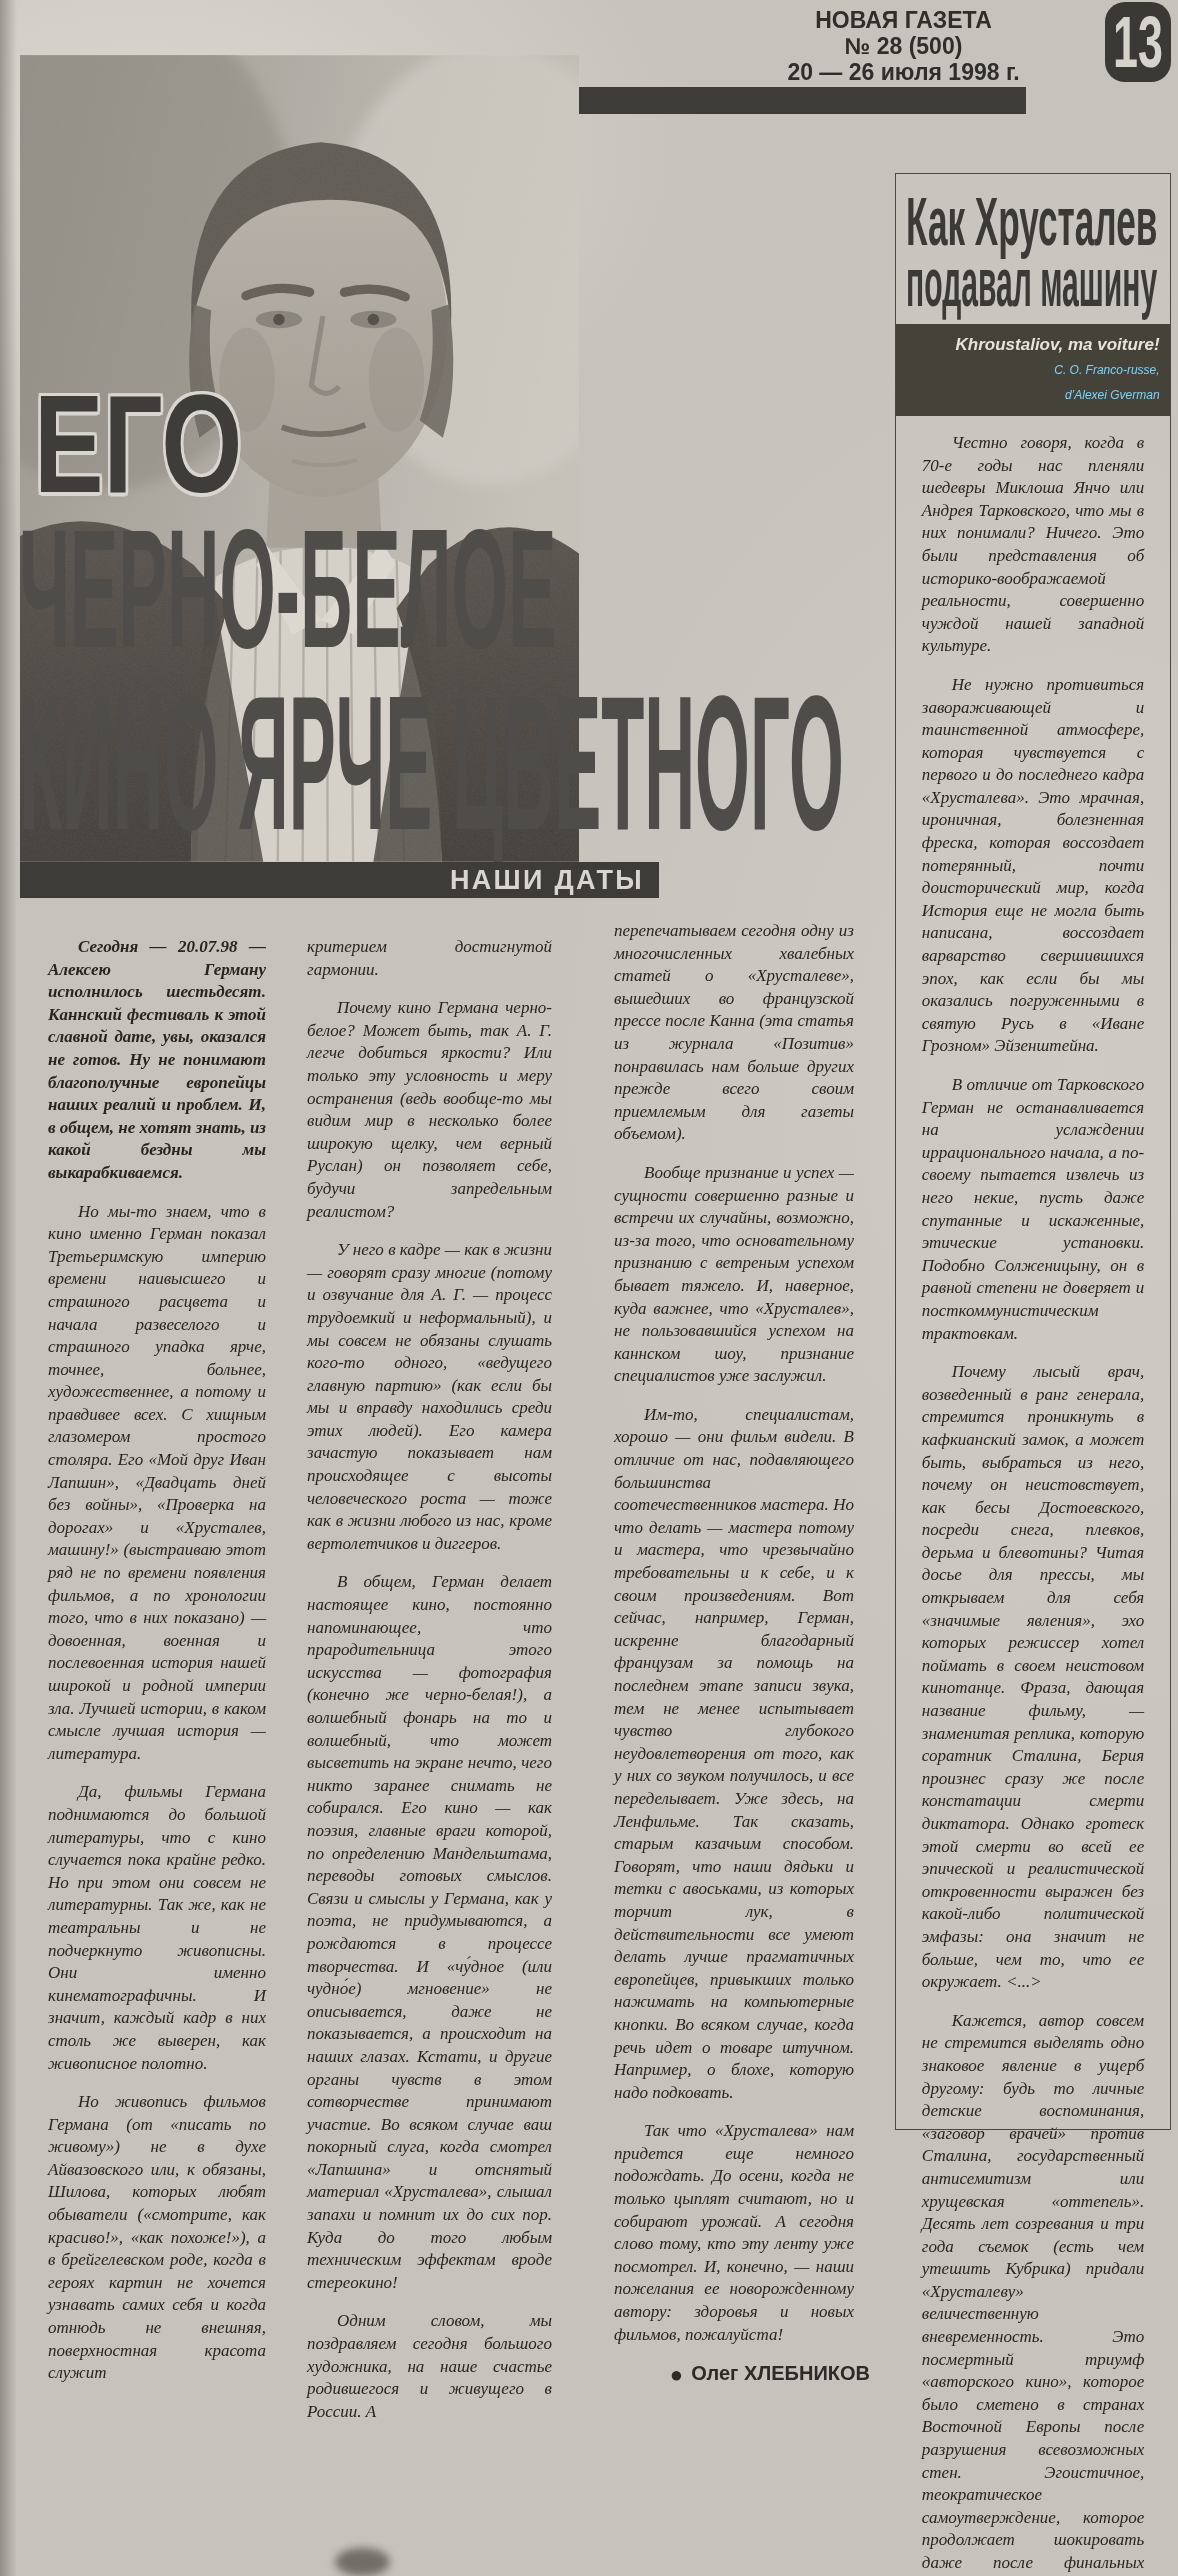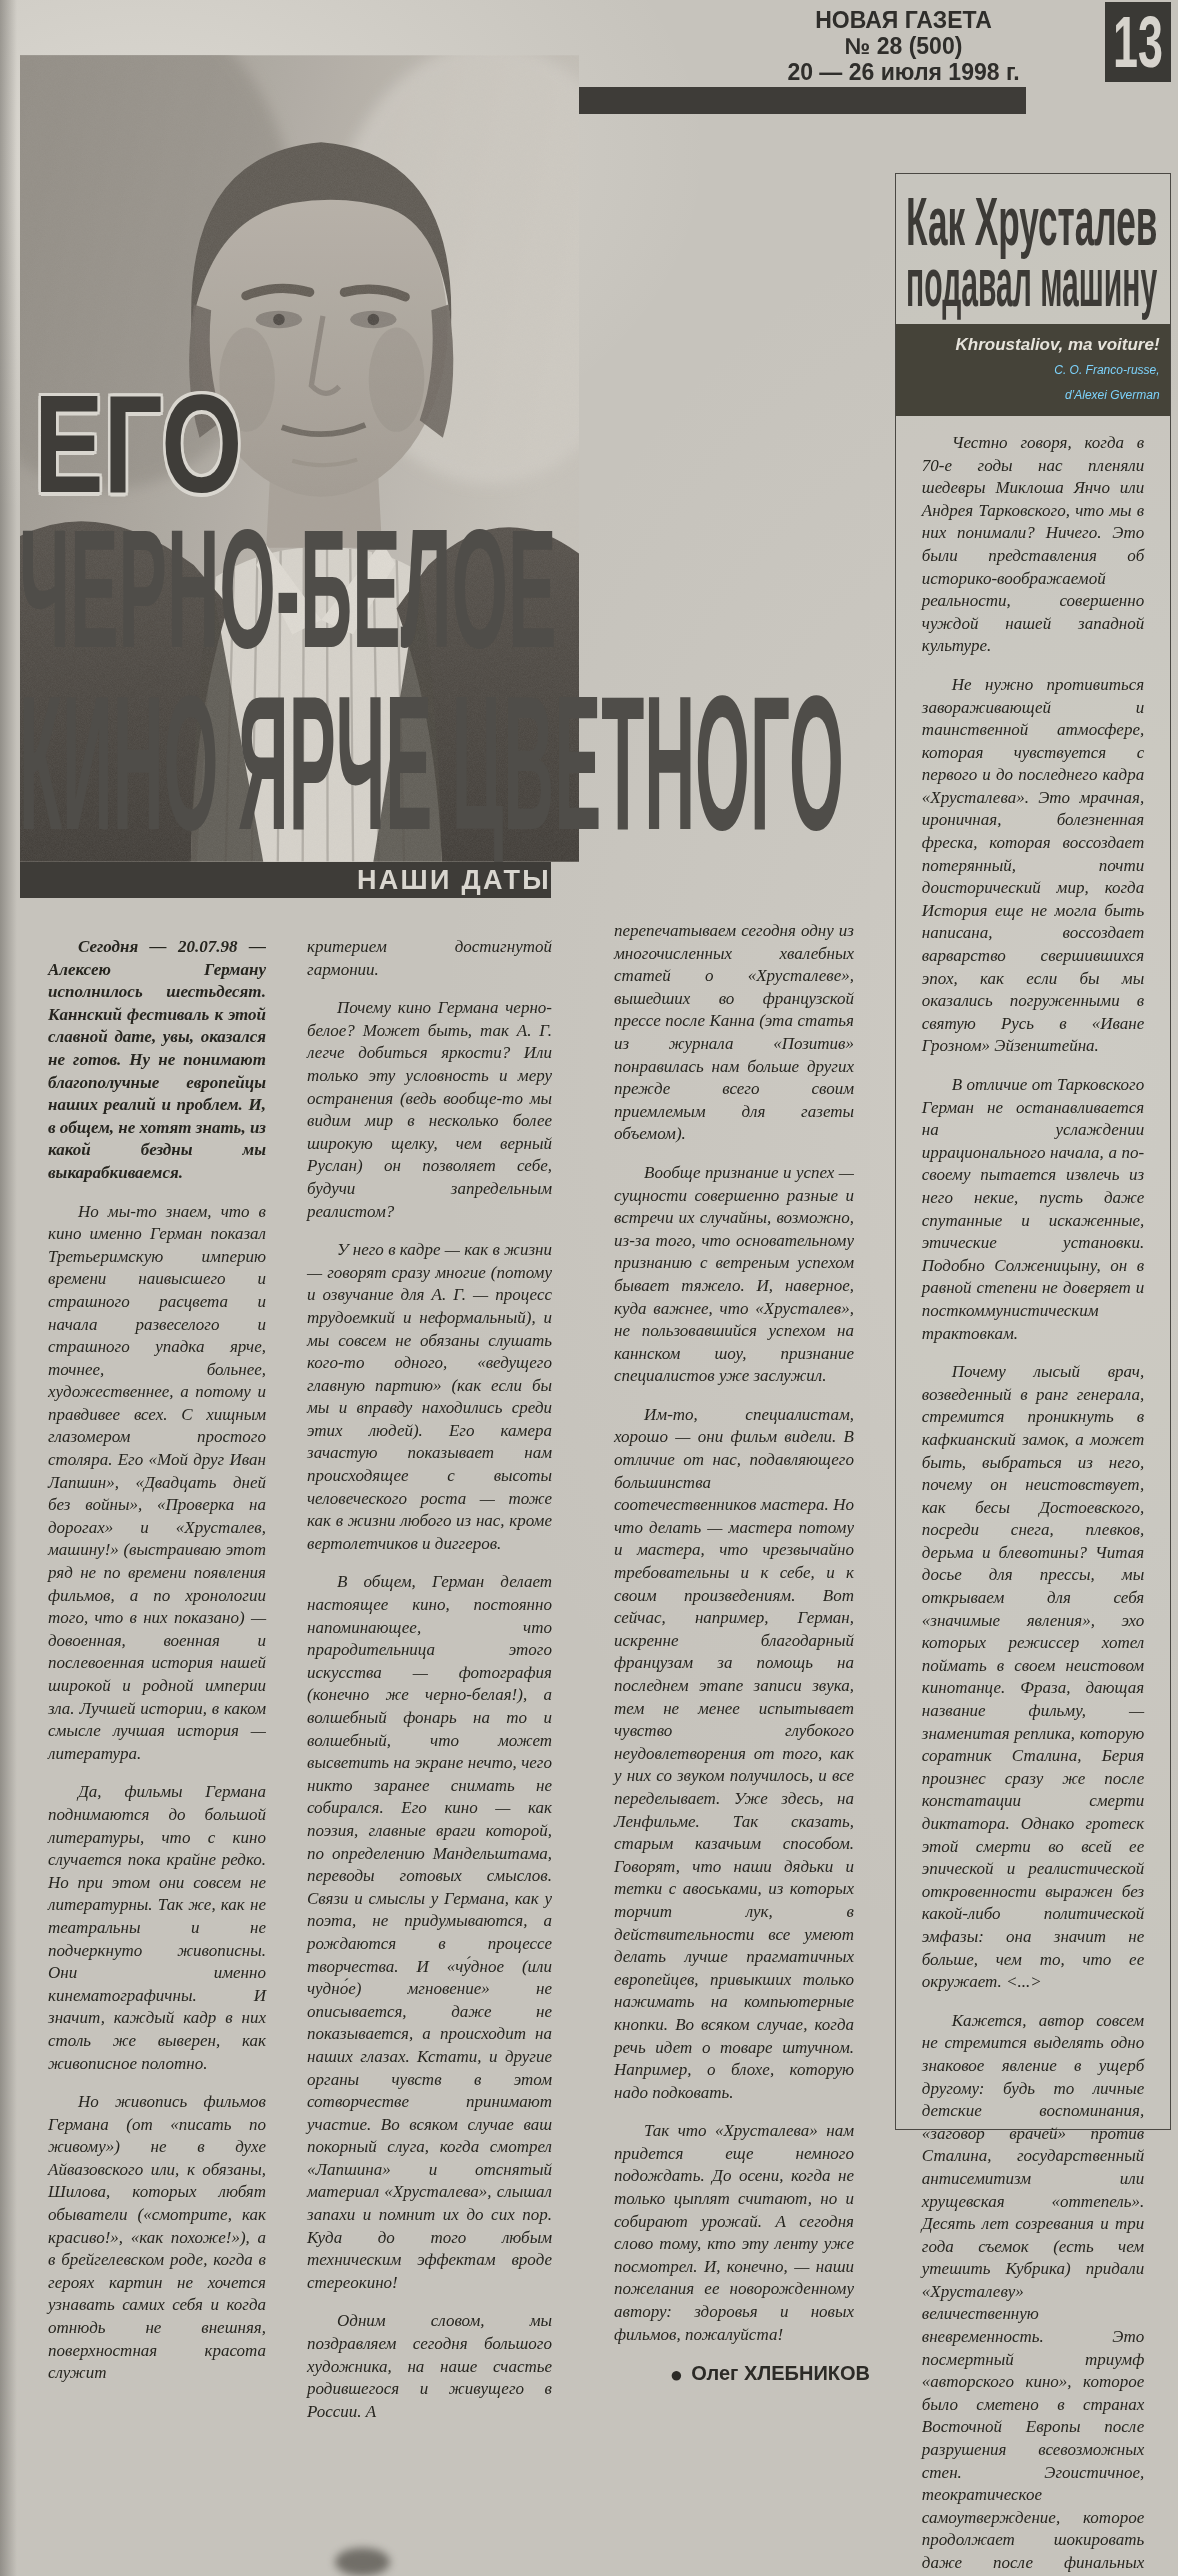--- a/index.html
+++ b/index.html
@@ -9,34 +9,34 @@
     background:
       radial-gradient(811px 521px at 12% 6%, rgba(237,234,227,.55), rgba(237,234,227,0) 70%),
       radial-gradient(927px 1275px at 92% 42%, rgba(216,213,206,.45), rgba(216,213,206,0) 70%),
       #c6c3bc;
   }
   .edge-shadow{position:absolute;left:0;top:0;width:17.4px;height:100%;
     background:linear-gradient(to right, rgba(68,65,60,.40), rgba(68,65,60,0));}
   .masthead{position:absolute;left:718px;top:7px;width:371px;text-align:center;
     font-family:"Liberation Sans",sans-serif;font-weight:700;font-size:23px;line-height:26px;color:#2f2e2b;}
   .pagenum{position:absolute;left:1105px;top:2.3px;width:66px;height:80px;background:#3a3935;
-    display:flex;align-items:center;justify-content:center;}
+    display:flex;align-items:center;justify-content:center;border-radius:20px;}
   .pagenum .fit{font-family:"Liberation Sans",sans-serif;font-weight:700;font-size:72px;
     color:#d6d3cc;display:inline-block;transform-origin:center center;white-space:nowrap;}
   .toprule{position:absolute;left:579px;top:87px;width:447px;height:27px;background:#3e3c38;}
   .photo{position:absolute;left:20px;top:55px;width:559px;height:807px;overflow:hidden;}
   .hl{position:absolute;font-family:"Liberation Sans",sans-serif;font-weight:700;line-height:1;white-space:nowrap;}
   .hl .fit{display:inline-block;transform-origin:left top;}
   .hl1{left:34px;top:374px;font-size:139px;color:#3f3d39;}
   .hl1 .fit{text-shadow:3.5px 0 #d9d6cf,-3.5px 0 #d9d6cf,0 3.5px #d9d6cf,0 -3.5px #d9d6cf,
     2.9px 2.9px #d9d6cf,-2.9px -2.9px #d9d6cf,2.9px -2.9px #d9d6cf,-2.9px 2.9px #d9d6cf;}
   .hl2{left:18.5px;top:505px;font-size:168px;color:#4f4d49;}
   .hl3{left:18.5px;top:667px;font-size:191px;color:#4f4d49;}
-  .bar{position:absolute;left:20px;top:862px;width:531px;height:36px;background:#3e3c38;
-    display:flex;align-items:center;justify-content:flex-end;box-sizing:border-box;}
+  .bar{position:absolute;left:20px;top:862px;width:639px;height:36px;background:#3e3c38;
+    display:flex;align-items:center;justify-content:flex-end;padding-right:15px;box-sizing:border-box;}
   .bar span{font-family:"Liberation Sans",sans-serif;font-weight:700;font-size:27px;
     letter-spacing:2.3px;color:#d9d6cf;white-space:nowrap;}
   .col{position:absolute;font-size:17px;line-height:22.6px;text-align:justify;color:#26251f;}
   .col1{left:32px;top:920px;width:250px;}
   .col2{left:291px;top:920px;width:277px;}
   .col3{left:598px;top:904px;width:272px;}
   .para{margin:16px;text-indent:30px;font-style:italic;}
   .para.noindent{text-indent:0;}
   .para.bold{font-weight:700;}
   .byline-main{margin-top:11.6px;text-align:right;font-family:"Liberation Sans",sans-serif;

